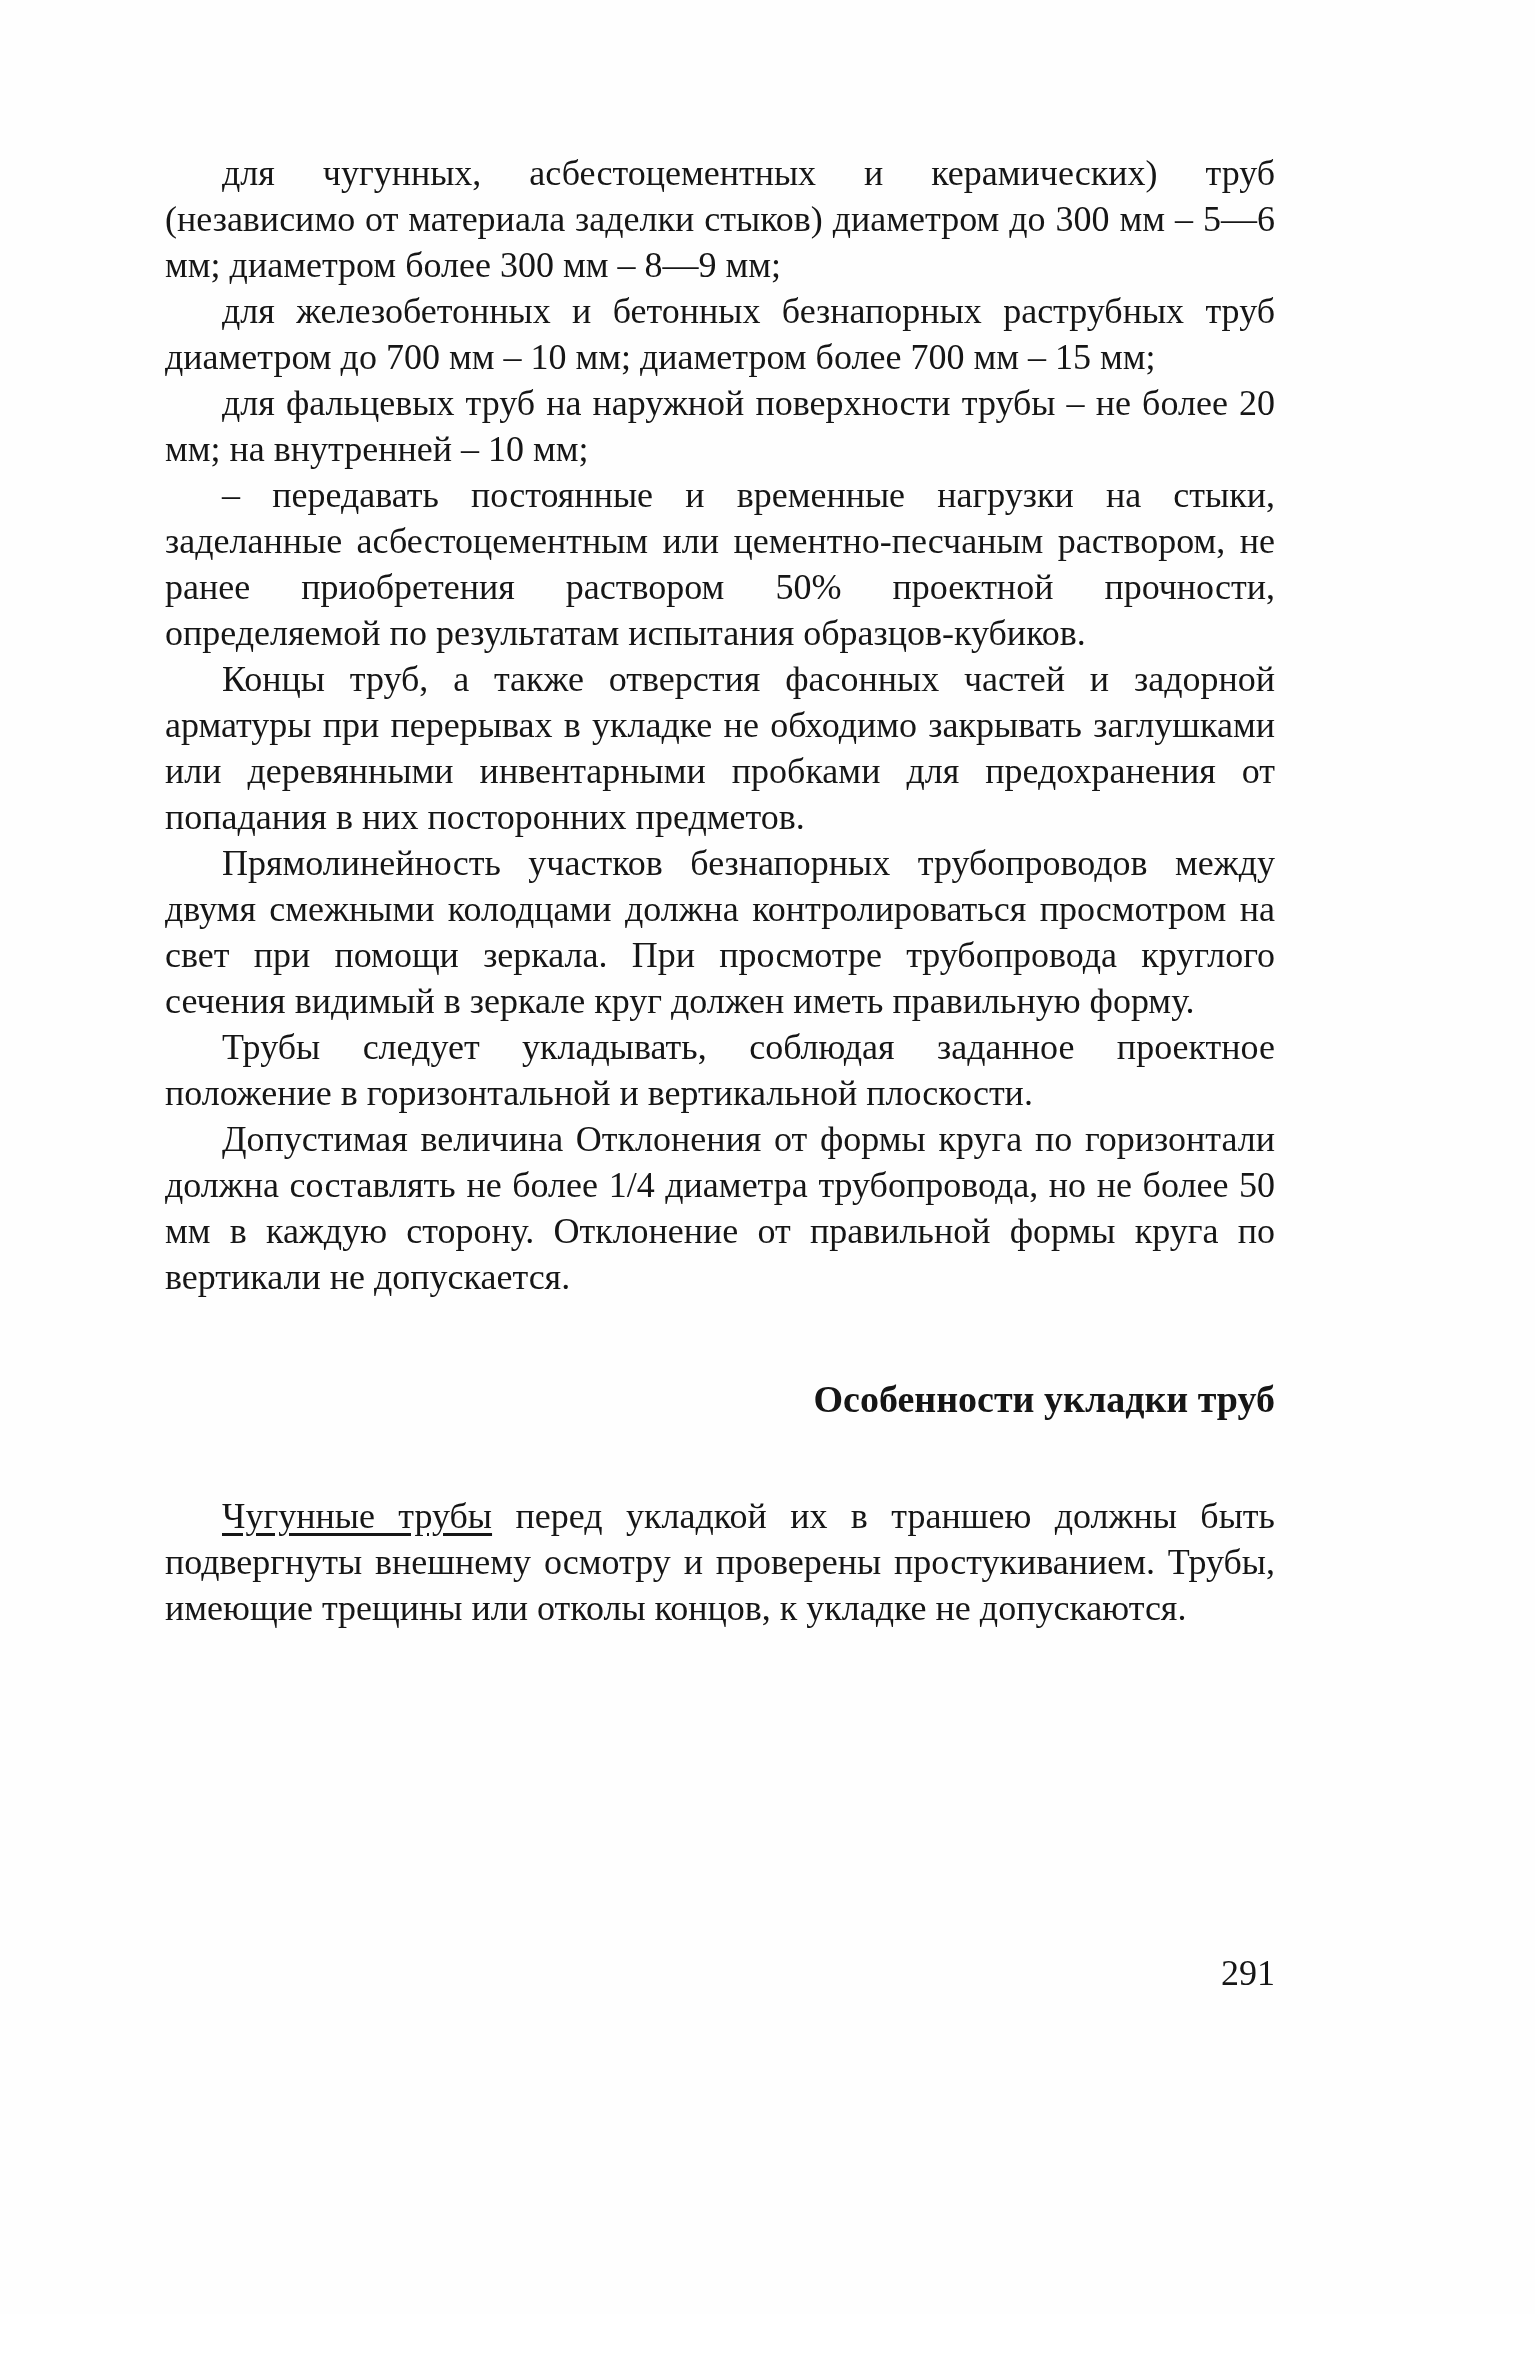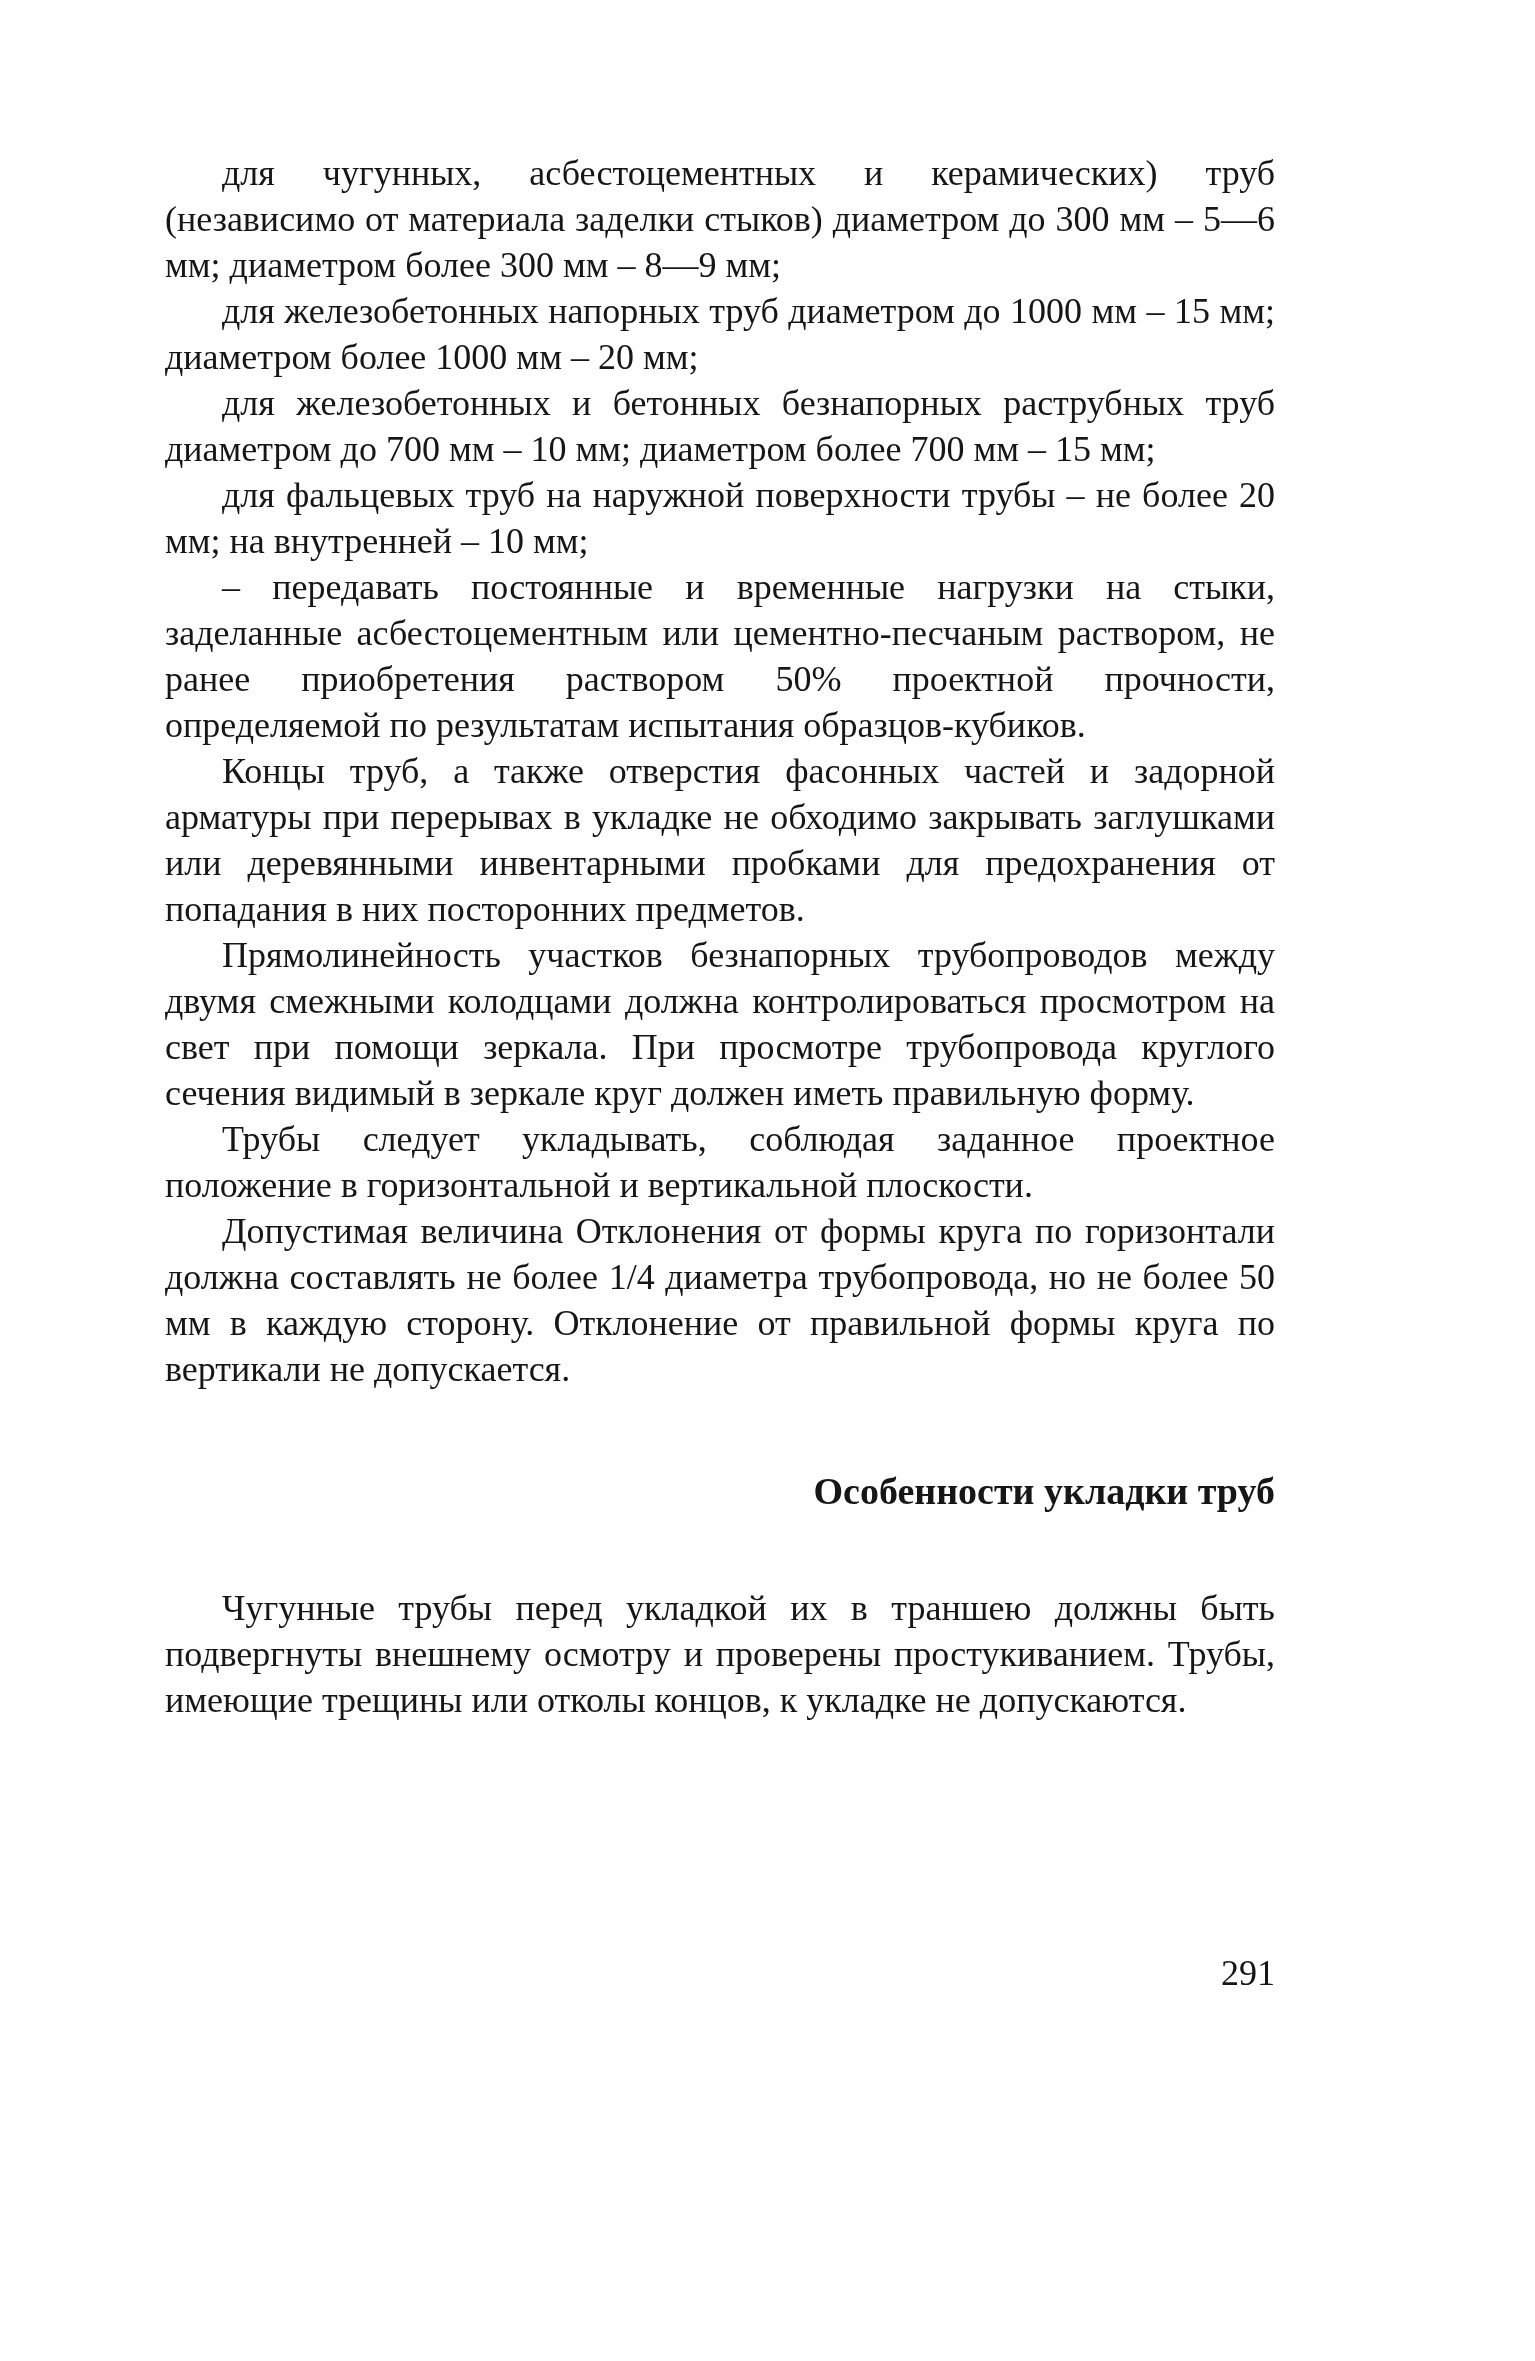--- a/index.html
+++ b/index.html
@@ -35,39 +35,39 @@
       font-size: 38px;
       font-weight: bold;
       text-align: right;
       line-height: 1.35;
       text-indent: 0;
     }
     .heading-line {
       display: block;
     }
     .underline {
+      text-decoration: underline;
       text-underline-offset: 5px;
     }
     .page-number {
       position: absolute;
       left: 165px;
       top: 1950px;
       width: 1110px;
       text-align: right;
       font-size: 36px;
       line-height: 46px;
     }
   </style>
 </head>
 <body>
 
 <div class="page">
   <div class="text-block">
     <p class="para">для чугунных, асбестоцементных и керамических) труб (независимо от материала заделки стыков) диаметром до 300 мм – 5—6 мм; диаметром более 300 мм – 8—9 мм;</p>
-    <p class="para">для железобетонных напорных труб диаметром до 1000 мм – 15 мм; диаметром более 1000 мм – 20 мм;</p>
     <p class="para">для железобетонных и бетонных безнапорных раструбных труб диаметром до 700 мм – 10 мм; диаметром более 700 мм – 15 мм;</p>
     <p class="para">для фальцевых труб на наружной поверхности трубы – не более 20 мм; на внутренней – 10 мм;</p>
     <p class="para">– передавать постоянные и временные нагрузки на стыки, заделанные асбестоцементным или цементно-песчаным раствором, не ранее приобретения раствором 50% проектной прочности, определяемой по результатам испытания образцов-кубиков.</p>
     <p class="para">Концы труб, а также отверстия фасонных частей и задорной арматуры при перерывах в укладке не обходимо закрывать заглушками или деревянными инвентарными пробками для предохранения от попадания в них посторонних предметов.</p>
     <p class="para">Прямолинейность участков безнапорных трубопроводов между двумя смежными колодцами должна контролироваться просмотром на свет при помощи зеркала. При просмотре трубопровода круглого сечения видимый в зеркале круг должен иметь правильную форму.</p>
     <p class="para">Трубы следует укладывать, соблюдая заданное проектное положение в горизонтальной и вертикальной плоскости.</p>
     <p class="para">Допустимая величина Отклонения от формы круга по горизонтали должна составлять не более 1/4 диаметра трубопровода, но не более 50 мм в каждую сторону. Отклонение от правильной формы круга по вертикали не допускается.</p>
 
     <h2 class="heading">
       <span class="heading-line">Особенности укладки труб</span>

